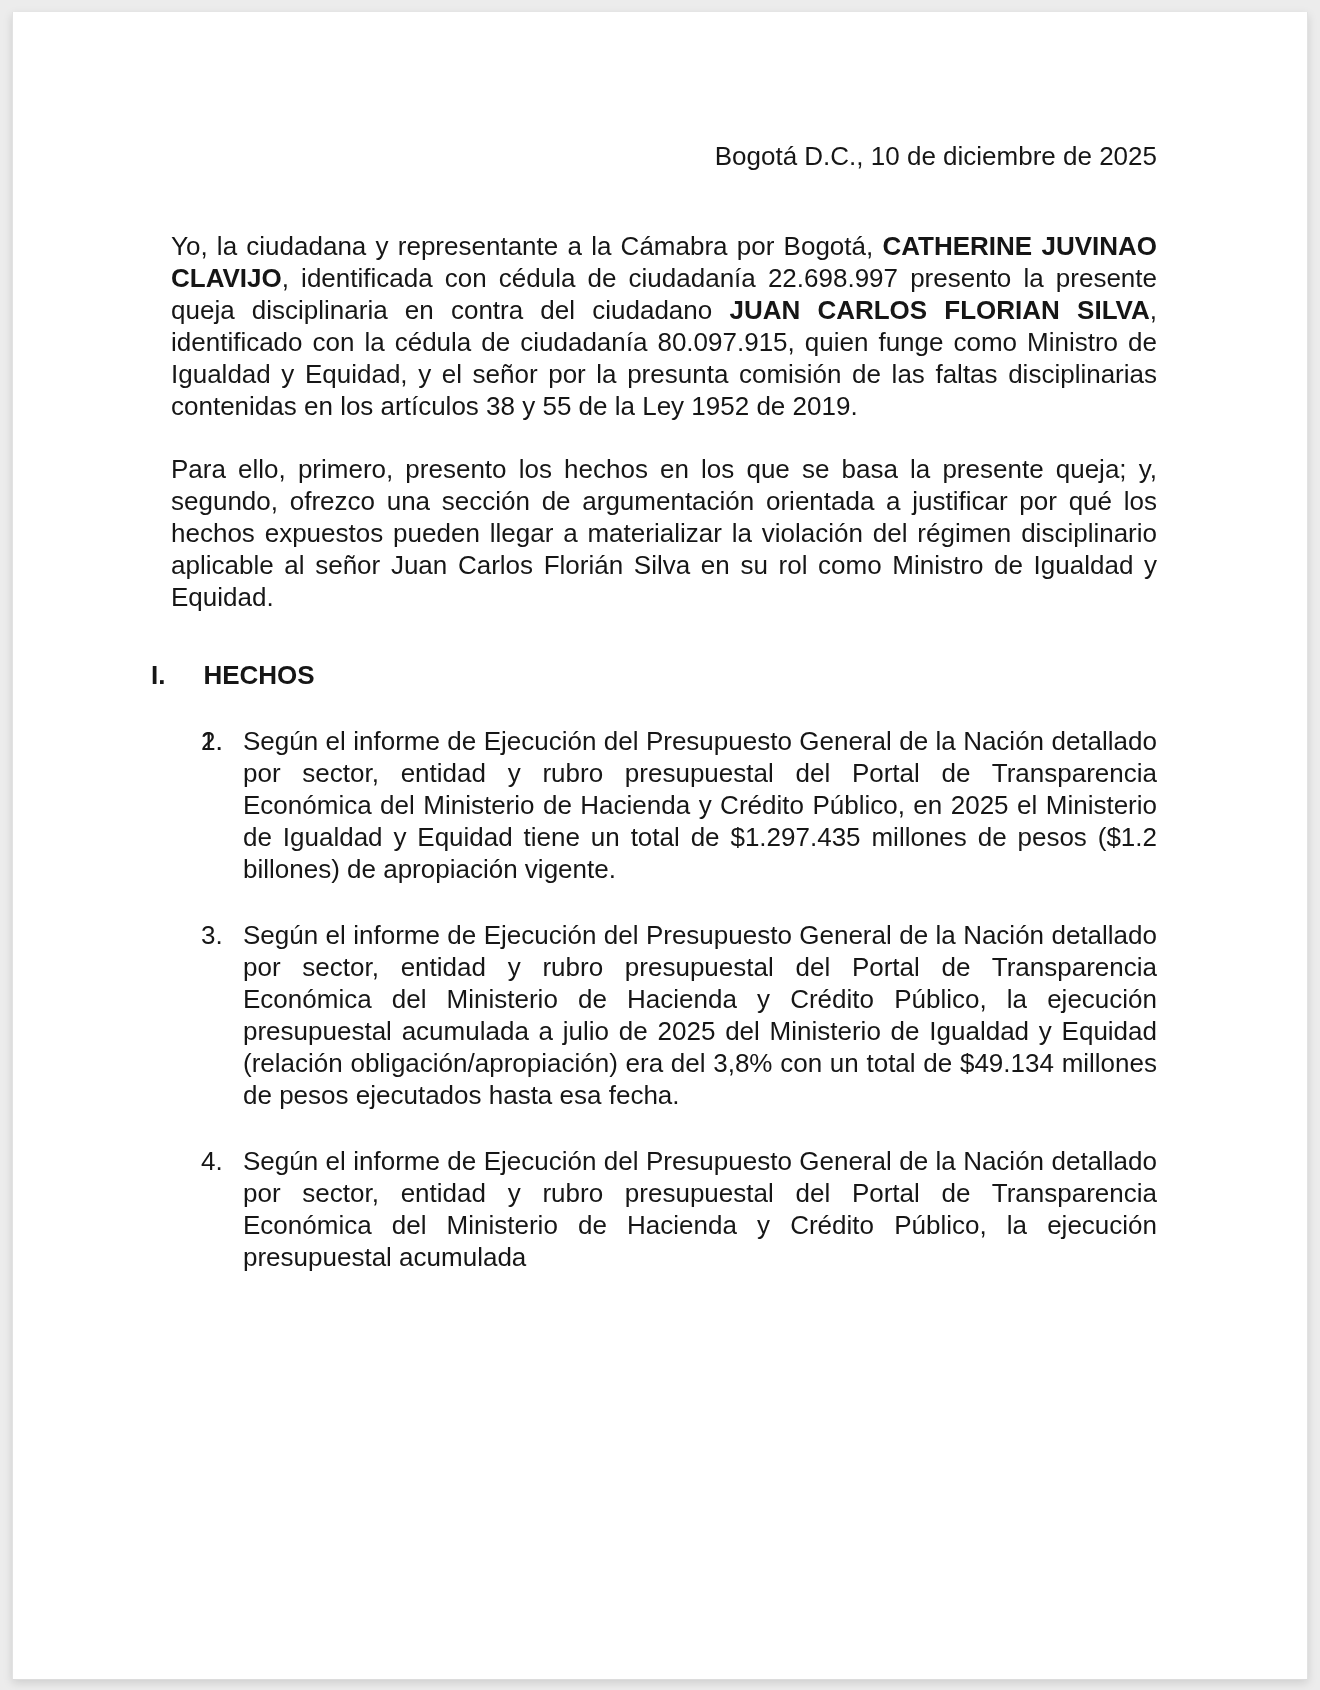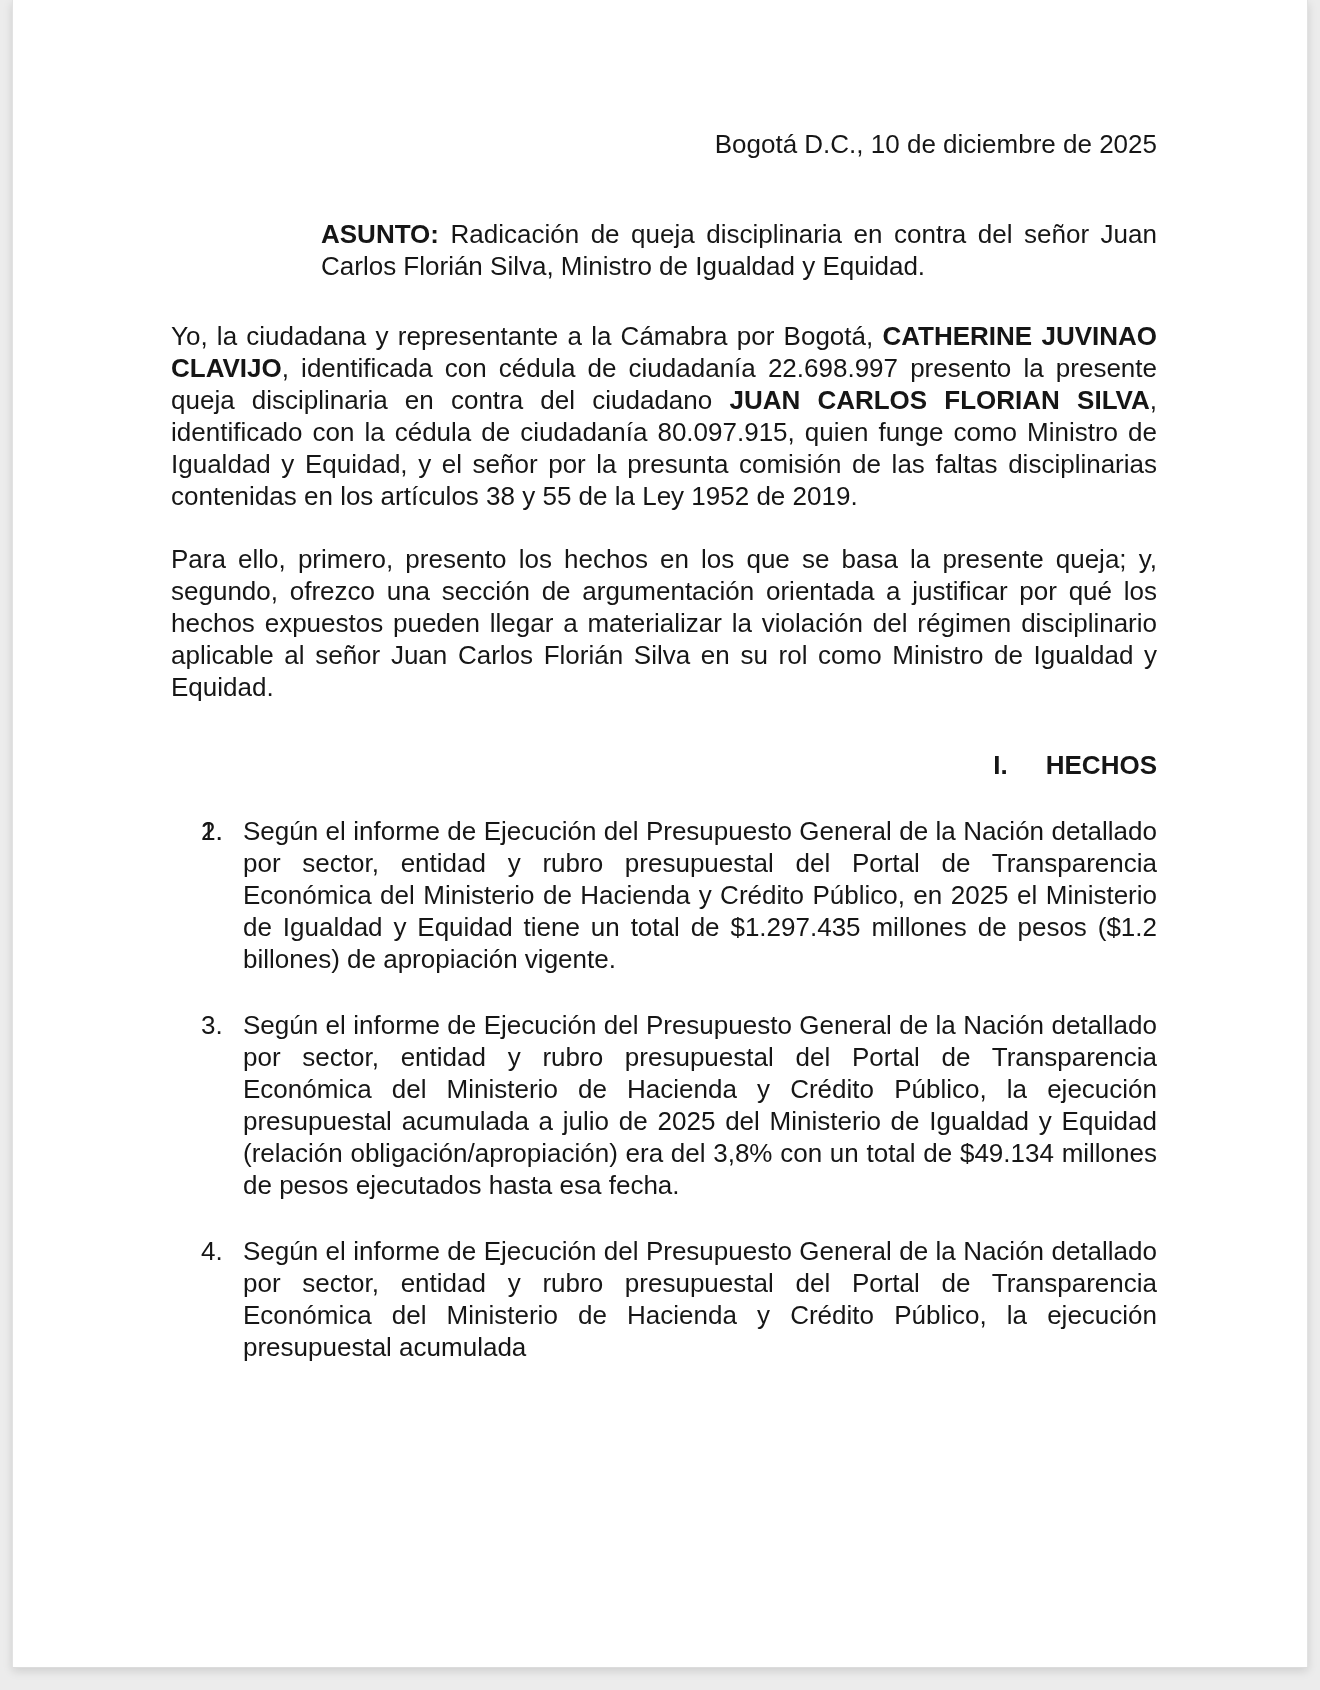--- a/index.html
+++ b/index.html
@@ -10,21 +10,21 @@
     height: 1690px;
     background: #ececec;
     font-family: "Liberation Sans", "DejaVu Sans", sans-serif;
     overflow: hidden;
     position: relative;
   }
 
   .page {
     position: absolute;
     left: 12px;
-    top: 0;
+    top: 12px;
     width: 1296px;
     height: 1668px;
     background: #ffffff;
     border-left: 1px solid #e2e2e2;
     border-right: 1px solid #e2e2e2;
     border-bottom: 1px solid #dcdcdc;
     box-shadow: 0 3px 9px rgba(0,0,0,0.13);
     padding: 0 150px 0 138px;
     color: #161616;
     font-size: 26px;
@@ -52,21 +52,21 @@
     text-align: justify;
     margin-left: 20px;
   }
   .intro-paragraph { margin-top: 38px; }
   .purpose-paragraph { margin-top: 31px; }
   .body-paragraph b { font-weight: bold; }
 
   .section-heading {
     margin-top: 46px;
     margin-bottom: 16px;
-    text-align: right;
+    text-align: left;
     font-weight: bold;
   }
   .section-heading .numeral { margin-right: 38px; }
 
   .hechos-list { margin-top: 0; }
 
   .hecho {
     position: relative;
     padding-left: 92px;
     text-align: justify;
@@ -81,21 +81,20 @@
 </head>
 <body>
 
 <div class="page">
 
   <div class="date-line">Bogotá D.C., 10 de diciembre de 2025</div>
 
   <div class="recipient-block">
   </div>
 
-  <p class="subject-paragraph"><b>ASUNTO:</b> <span>Radicación de queja disciplinaria en contra del señor Juan Carlos Florián Silva, Ministro de Igualdad y Equidad.</span></p>
 
   <p class="body-paragraph intro-paragraph"><span>Yo, la ciudadana y representante a la Cámabra por Bogotá, </span><b>CATHERINE JUVINAO CLAVIJO</b><span>, identificada con cédula de ciudadanía 22.698.997 presento la presente queja disciplinaria en contra del ciudadano </span><b>JUAN CARLOS FLORIAN SILVA</b><span>, identificado con la cédula de ciudadanía 80.097.915, quien funge como Ministro de Igualdad y Equidad, y el señor por la presunta comisión de las faltas disciplinarias contenidas en los artículos 38 y 55 de la Ley 1952 de 2019.</span></p>
 
   <p class="body-paragraph purpose-paragraph">Para ello, primero, presento los hechos en los que se basa la presente queja; y, segundo, ofrezco una sección de argumentación orientada a justificar por qué los hechos expuestos pueden llegar a materializar la violación del régimen disciplinario aplicable al señor Juan Carlos Florián Silva en su rol como Ministro de Igualdad y Equidad.</p>
 
   <div class="section-heading">
     <span class="numeral">I.</span><span>HECHOS</span>
   </div>
 
   <div class="hechos-list">

